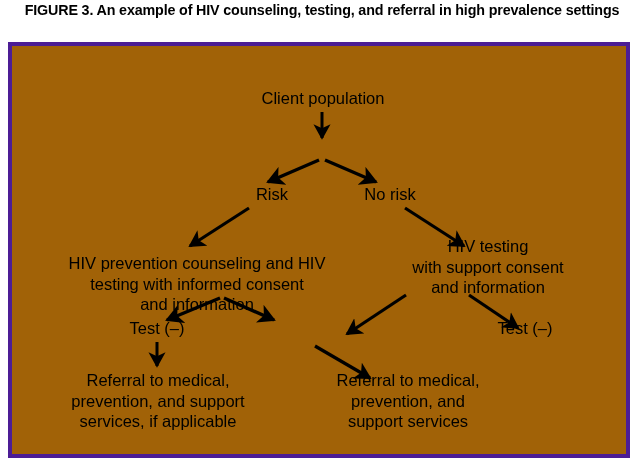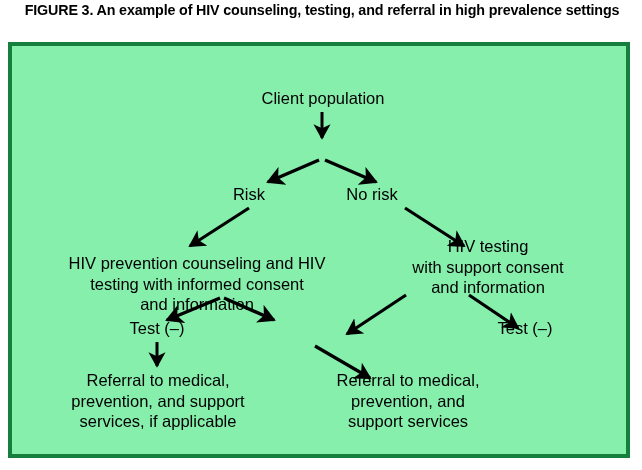--- a/index.html
+++ b/index.html
@@ -29,23 +29,23 @@
     text-align: center;
   }
 
   
   #figure-frame {
     position: absolute;
     left: 8px;
     top: 42px;
     width: 622px;
     height: 416px;
-    border: 4px solid #15803d;
+    border: 4px solid #4c1d95;
     box-sizing: border-box;
-    background: #86efac;
+    background: #a16207;
   }
 
   
   #flow-canvas {
     position: absolute;
     left: 0;
     top: 0;
     width: 614px;
     height: 408px;
   }
@@ -105,23 +105,23 @@
       <line x1="457" y1="249" x2="506" y2="282" stroke="#000000" stroke-width="3.2" marker-end="url(#ah)"></line>
 
       <line x1="145" y1="296" x2="145" y2="320" stroke="#000000" stroke-width="3" marker-end="url(#ah)"></line>
 
       <line x1="303" y1="300" x2="358" y2="332" stroke="#000000" stroke-width="3.2" marker-end="url(#ah)"></line>
     </svg>
 
     <div class="node" style="left:218px; top:42px; width:186px;">Client population</div>
 
 
-    <div class="node" style="left:198px; top:138px; width:78px;">Risk</div>
+    <div class="node" style="left:198px; top:138px; width:78px;text-align:right;">Risk</div>
 
-    <div class="node" style="left:308px; top:138px; width:104px;">No risk</div>
+    <div class="node" style="left:326px; top:138px; width:104px;">No risk</div>
 
     <div class="node" style="left:26px; top:207px; width:318px;">HIV prevention counseling and HIV
 testing with informed consent
 and information</div>
 
     <div class="node" style="left:360px; top:190px; width:232px;">HIV testing
 with support consent
 and information</div>
 
     <div class="node" style="left:104px; top:272px; width:82px;">Test (–)</div>

